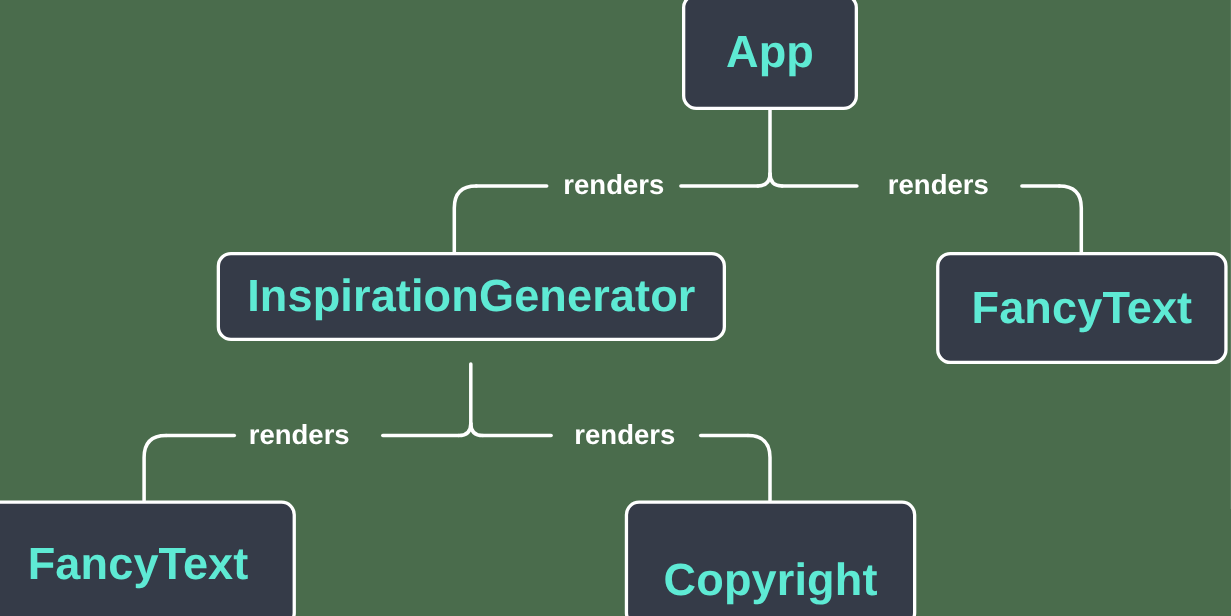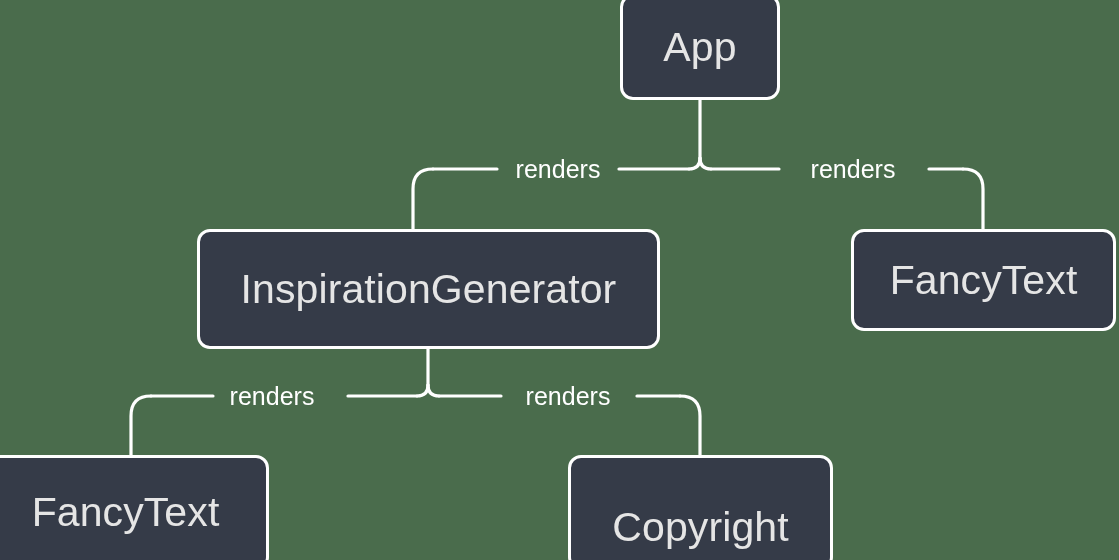--- a/index.html
+++ b/index.html
@@ -28,40 +28,40 @@
     background: #353b48;
     border: 3px solid #ffffff;
     border-radius: 13px;
     display: flex;
     align-items: center;
     justify-content: center;
     color: #ffffff;
     white-space: nowrap;
   }
   .node-label {
-    color: #e5e5e5;
-    font-weight: 400;
+    color: #5eead4;
+    font-weight: 700;
     letter-spacing: 0.1px;
   }
   .node-app          { left: 620px; top: -6px;  width: 160px; height: 106px; }
   .node-app .node-label          { font-size: 41px; }
-  .node-inspiration  { left: 197px; top: 229px; width: 463px; height: 120px; }
+  .node-inspiration  { left: 197px; top: 229px; width: 463px; height: 81px; }
   .node-inspiration .node-label  { font-size: 41px; }
   .node-fancytext-r  { left: 851px; top: 229px; width: 265px; height: 102px; }
   .node-fancytext-r .node-label  { font-size: 41px; }
   .node-fancytext-b  { left: -12px; top: 455px; width: 281px; height: 115px; }
   .node-fancytext-b .node-label  { font-size: 41px; padding-right: 6px; }
   .node-copyright    { left: 568px; top: 455px; width: 265px; height: 115px; }
   .node-copyright .node-label    { font-size: 41px; margin-top: 29px; }
 
   .edge-label {
     position: absolute;
     color: #ffffff;
     font-size: 25px;
-    font-weight: 400;
+    font-weight: 700;
     white-space: nowrap;
     transform: translate(-50%, -50%);
   }
   .edge-label-r1-left  { left: 558px; top: 169px; }
   .edge-label-r1-right { left: 853px; top: 169px; }
   .edge-label-r2-left  { left: 272px; top: 396px; }
   .edge-label-r2-right { left: 568px; top: 396px; }
 </style>
 </head>
 <body>

